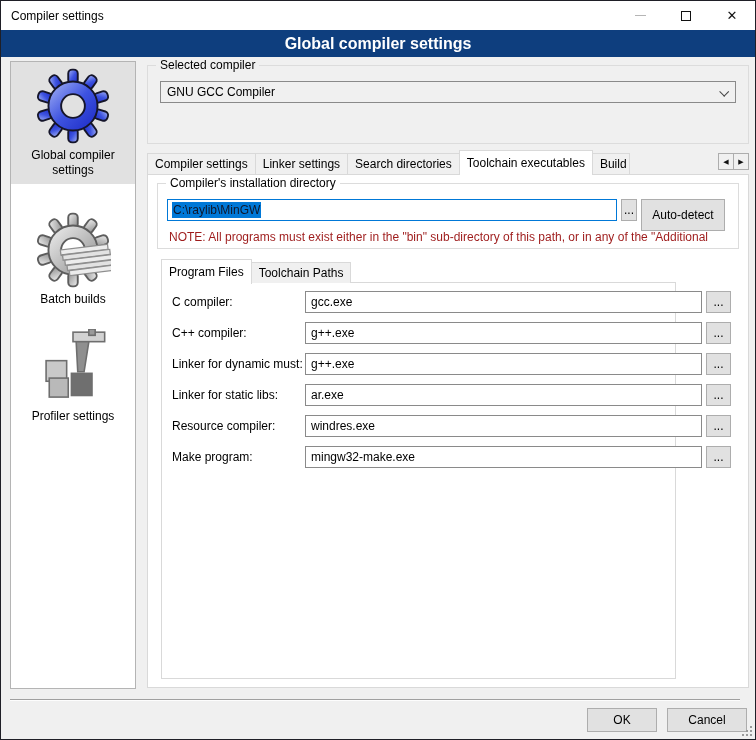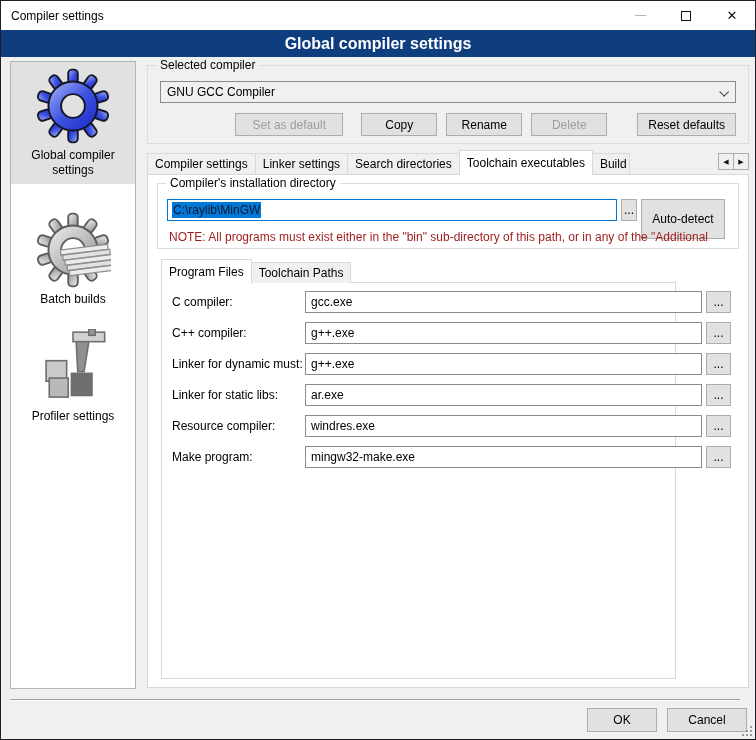--- a/index.html
+++ b/index.html
@@ -66,21 +66,21 @@
   .tab-arrows{position:absolute;right:0;bottom:4px;display:flex;z-index:4;}
   .arrow-btn{width:16px;height:17px;background:#f0f0f0;border:1px solid #adadad;display:flex;align-items:center;justify-content:center;font-size:7px;color:#111;margin-left:-1px;}
 
   
   .page{position:absolute;left:146px;top:173px;width:602px;height:514px;background:#fff;border:1px solid #d9d9d9;}
 
   .gb-instdir{left:9px;top:8px;width:582px;height:66px;}
   .dir-input{position:absolute;left:9px;top:15px;width:450px;height:22px;background:#fff;border:1px solid var(--selection-blue);display:flex;align-items:center;padding:0 4px;}
   .sel-text{background:var(--selection-blue);color:#0f172a;padding:1px 1px;}
   .b-browse-dir{position:absolute;left:463px;top:15px;width:16px;height:22px;padding:0;}
-  .b-autodetect{position:absolute;left:483px;top:15px;width:84px;height:40px;padding:0;}
+  .b-autodetect{position:absolute;left:483px;top:15px;width:84px;height:32px;padding:0;}
   .note{position:absolute;left:11px;top:46px;color:var(--note-red);white-space:nowrap;}
 
   
   .subtabstrip{position:absolute;left:13px;top:84px;height:24px;display:flex;align-items:flex-end;z-index:2;}
   .subpage{position:absolute;left:13px;top:107px;width:515px;height:397px;background:#fff;border:1px solid #d9d9d9;}
 
   .frow{position:relative;height:22px;margin-top:9px;}
   .frow.first{margin-top:8px;}
   .frow .flabel{position:absolute;left:10px;top:4px;}
   .frow .txt{position:absolute;left:143px;top:0;width:397px;}
@@ -193,27 +193,20 @@
       <span class="sb-label">Profiler settings</span>
     </div>
   </div>
 
   <div class="groupbox gb-selcomp">
     <span class="gb-legend legend-gray">Selected compiler</span>
     <div class="combo selcomp-combo">
       <span>GNU GCC Compiler</span>
       <span class="chev"></span>
     </div>
-    <div class="selcomp-btnrow">
-      <button class="btn disabled b-setdef">Set as default</button>
-      <button class="btn b-copy">Copy</button>
-      <button class="btn b-rename">Rename</button>
-      <button class="btn disabled b-delete">Delete</button>
-      <button class="btn b-reset">Reset defaults</button>
-    </div>
   </div>
 
   <div class="tabstrip">
     <div class="tab">Compiler settings</div>
     <div class="tab">Linker settings</div>
     <div class="tab">Search directories</div>
     <div class="tab selected">Toolchain executables</div>
     <div class="tab tab-build">Build options</div>
     <div class="tab-arrows">
       <div class="arrow-btn">

